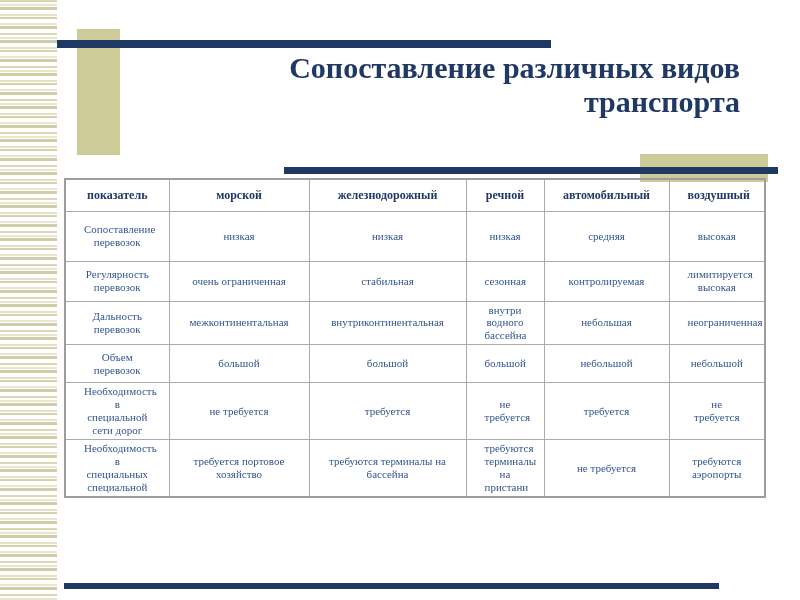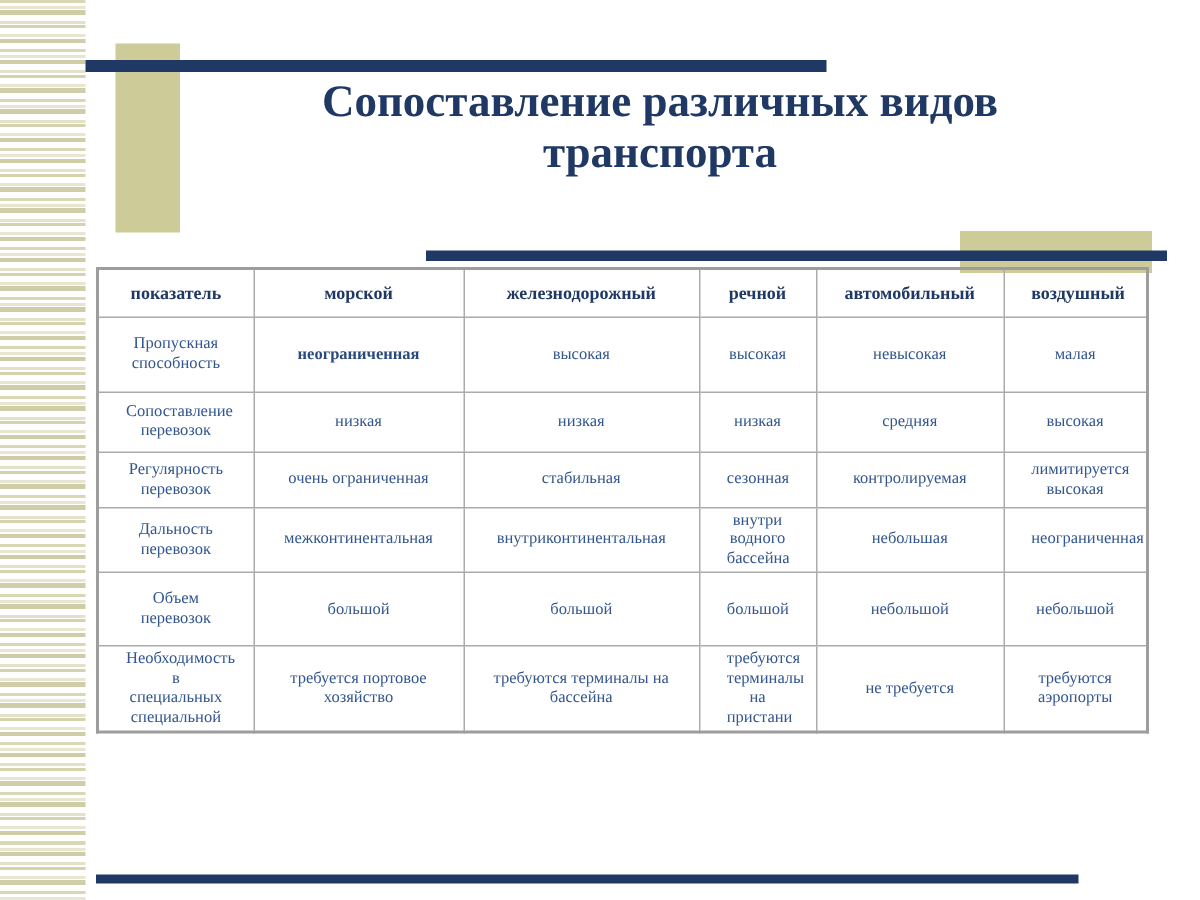--- a/index.html
+++ b/index.html
@@ -17,21 +17,21 @@
       #e3e1c8 14px 16px, #ffffff 16px 17px,
       #d5d3ae 17px 19px, #ffffff 19px 23px,
       #e8e6d1 23px 25px, #ffffff 25px 26px,
       #d0cea8 26px 29px, #ffffff 29px 33px
     );
   }
   .accent-vrect { position:absolute; left:77px; top:29px; width:43px; height:126px; background:var(--beige,#cdcb97); }
   .bar-top   { position:absolute; left:57px;  top:40px;  width:494px; height:8px; background:var(--navy,#1f3864); }
   .title {
     position:absolute; left:140px; top:51px; width:600px;
-    text-align:center; font-size:30px; font-weight:bold; line-height:1.13;
+    text-align:right; font-size:30px; font-weight:bold; line-height:1.13;
     color:var(--navy,#1f3864);
   }
   .accent-hrect { position:absolute; left:640px; top:154px; width:128px; height:28px; background:var(--beige,#cdcb97); }
   .bar-mid   { position:absolute; left:284px; top:167px; width:494px; height:7px; background:var(--navy,#1f3864); }
   .bar-bottom{ position:absolute; left:64px;  top:583px; width:655px; height:6px; background:var(--navy,#1f3864); }
 
   table.cmp {
     position:absolute; left:64px; top:178px; width:700px;
     border-collapse:collapse; table-layout:fixed;
     border:2px solid #9d9d9d;
@@ -86,28 +86,20 @@
           <th>показатель</th>
           <th>морской</th>
           <th>железнодорожный</th>
           <th>речной</th>
           <th>автомобильный</th>
           <th>воздушный</th>
         </tr>
     </thead>
     <tbody id="cmp-body">
         <tr>
-          <th>Пропускная способность</th>
-          <td class="bold">неограниченная</td>
-          <td>высокая</td>
-          <td>высокая</td>
-          <td>невысокая</td>
-          <td>малая</td>
-        </tr>
-        <tr>
           <th>Сопоставление перевозок</th>
           <td>низкая</td>
           <td>низкая</td>
           <td>низкая</td>
           <td>средняя</td>
           <td>высокая</td>
         </tr>
         <tr>
           <th>Регулярность перевозок</th>
           <td>очень ограниченная</td>
@@ -126,20 +118,28 @@
         </tr>
         <tr>
           <th>Объем перевозок</th>
           <td>большой</td>
           <td>большой</td>
           <td>большой</td>
           <td>небольшой</td>
           <td>небольшой</td>
         </tr>
         <tr>
+          <th>Необходимость в специальной сети дорог</th>
+          <td>не требуется</td>
+          <td>требуется</td>
+          <td>не требуется</td>
+          <td>требуется</td>
+          <td>не требуется</td>
+        </tr>
+        <tr>
           <th>Необходимость в специальных специальной</th>
           <td>требуется портовое хозяйство</td>
           <td>требуются терминалы на бассейна</td>
           <td>требуются терминалы на пристани</td>
           <td>не требуется</td>
           <td>требуются аэропорты</td>
         </tr>
       </tbody>
   </table>
 

